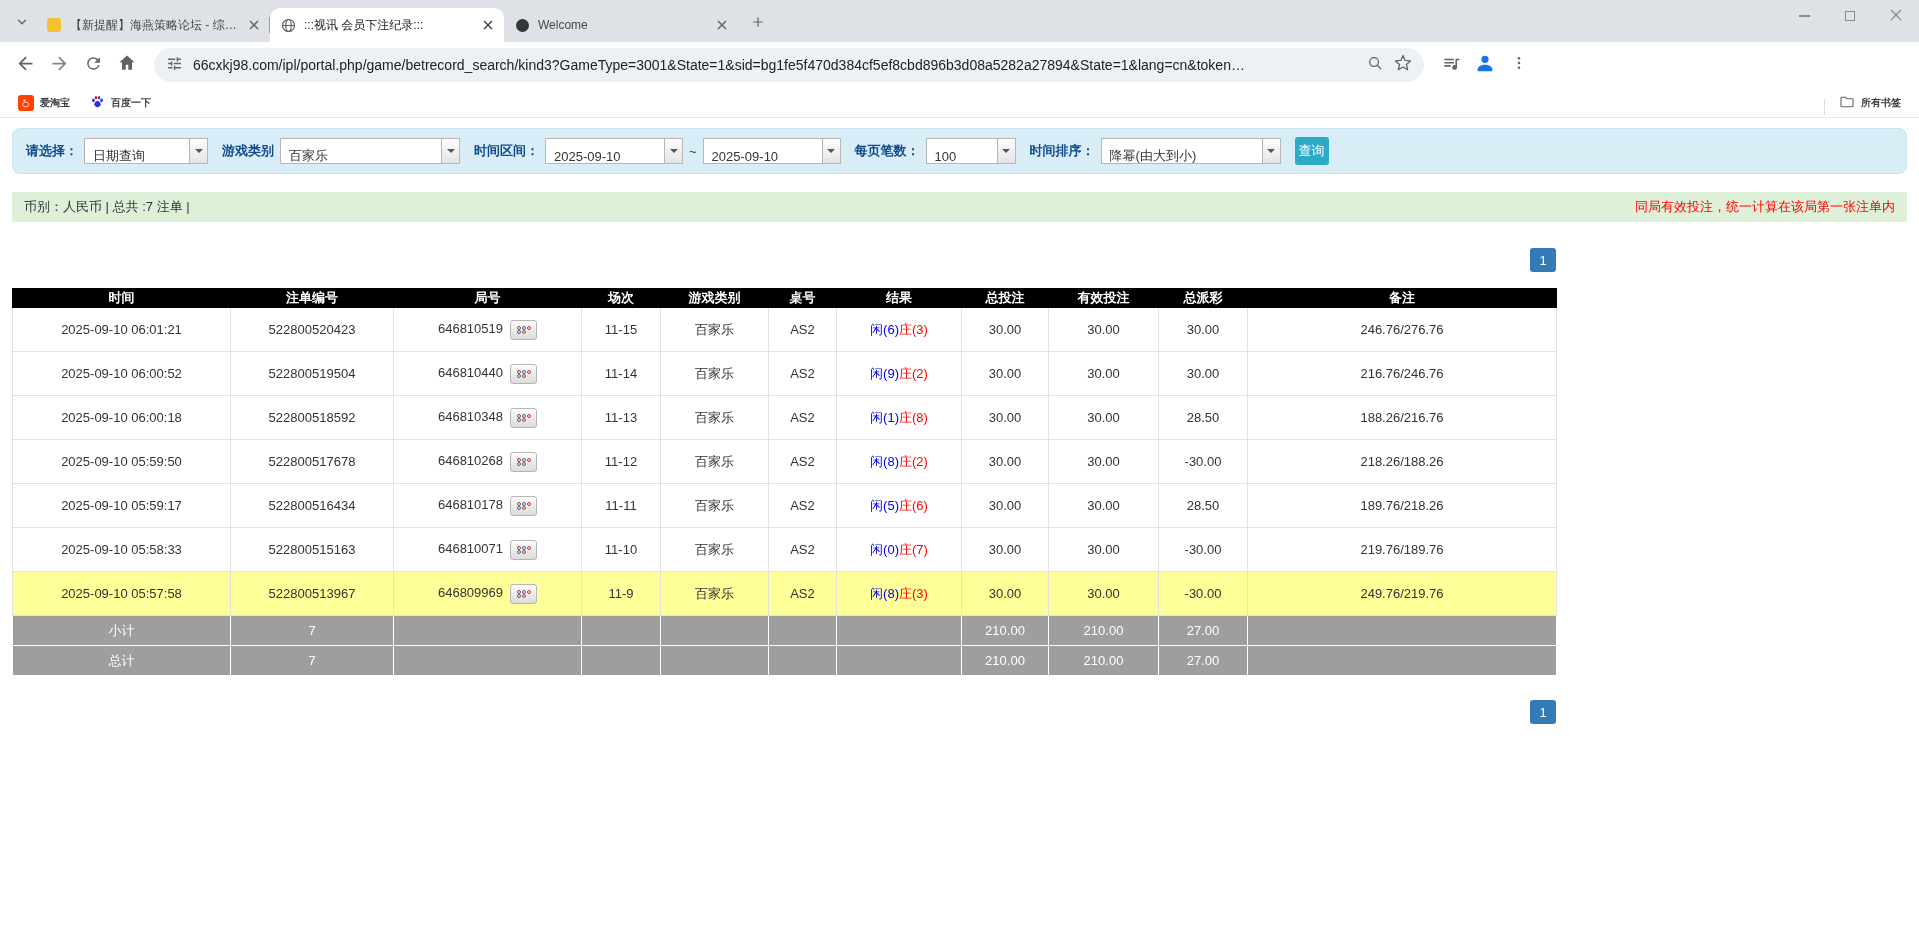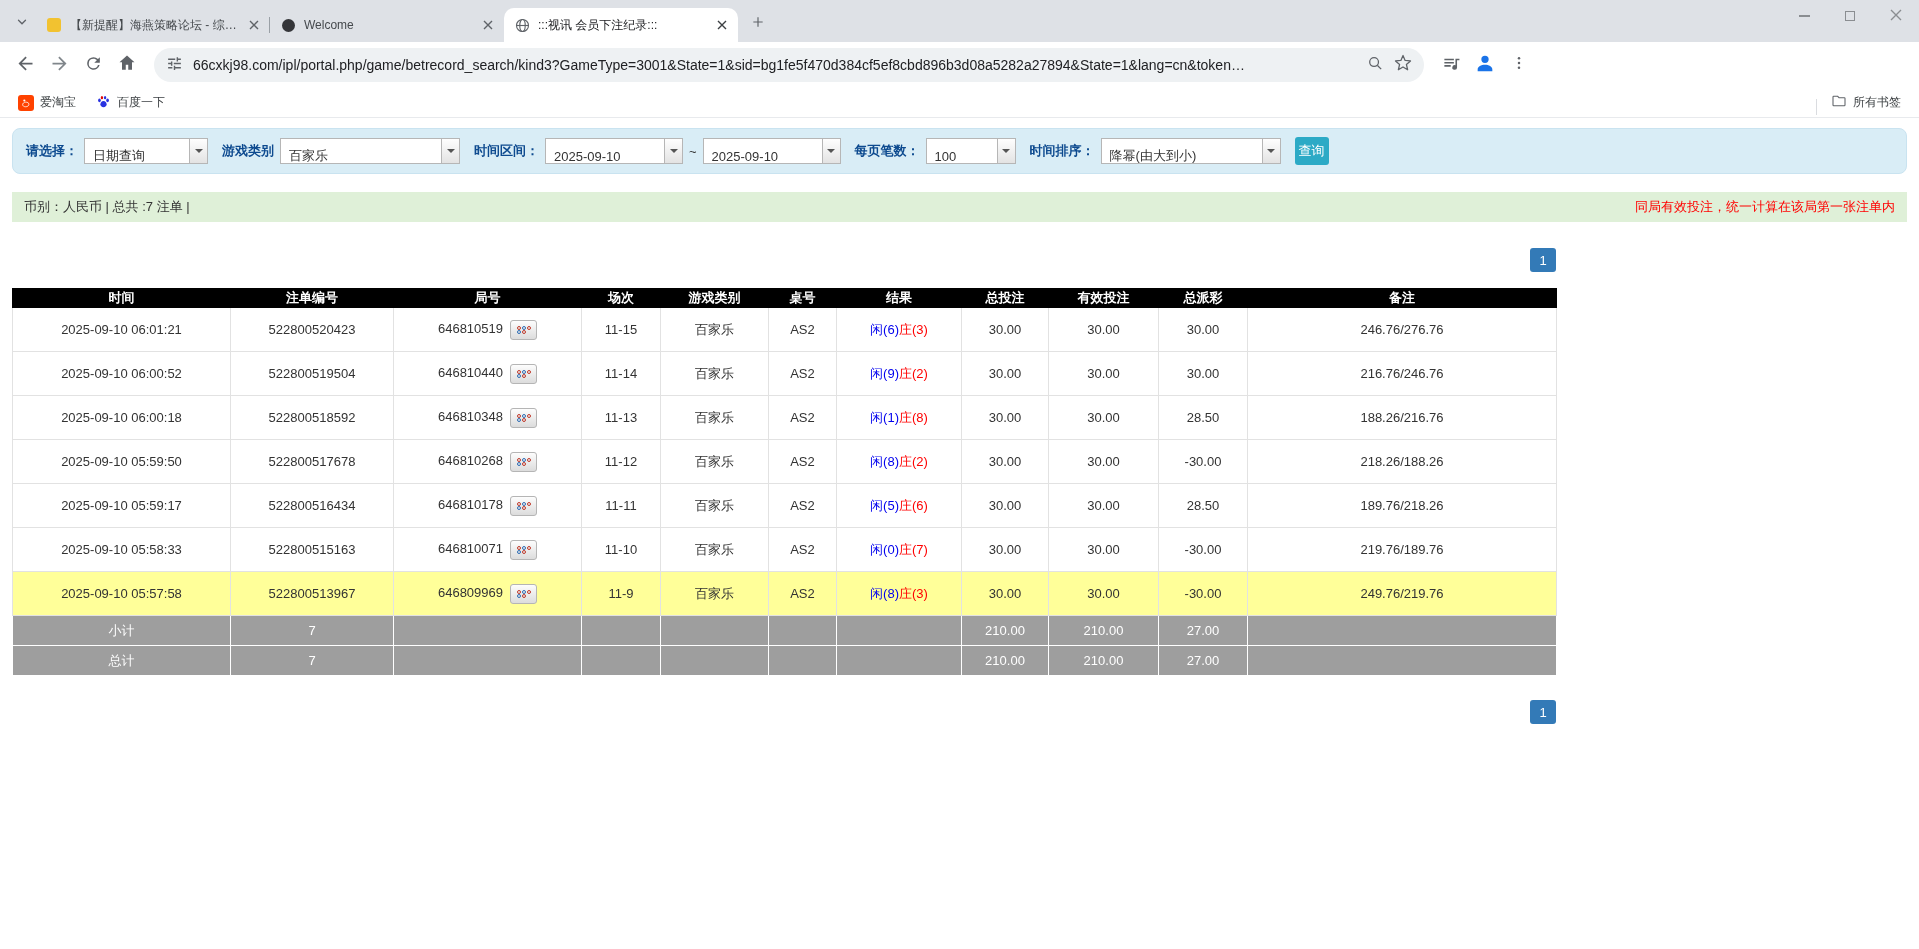--- a/index.html
+++ b/index.html
@@ -31,22 +31,22 @@
   .tool-btn { width:34px; height:34px; border-radius:50%; display:flex; align-items:center;
     justify-content:center; flex:none; }
   .omnibox { width:1270px; height:34px; margin-left:10px; background:#eef1f3;
     border-radius:17px; display:flex; align-items:center; padding:0 12px; gap:10px; }
   .url-text { flex:1; font-size:14px; color:#202124; white-space:nowrap; overflow:hidden;
     text-overflow:ellipsis; }
   .toolbar-right { display:flex; align-items:center; margin-left:10px; margin-right:350px; }
 
   .bookmarks-bar { height:30px; background:#fff; display:flex; align-items:center;
     padding:0 12px; border-bottom:1px solid #e8eaed; }
-  .bookmark { display:flex; align-items:center; gap:6px; font-size:12px; color:#3c4043;
-    padding:3px 6px; border-radius:6px; cursor:pointer; }
+  .bookmark { display:flex; align-items:center; gap:6px; font-size:10px; color:#3c4043;
+    padding:3px 6px; border-radius:6px; cursor:pointer;font-weight:bold; }
   .bookmark + .bookmark { margin-left:8px; }
   .bm-taobao { width:16px; height:16px; background:#ff4200; border-radius:3px;
     display:flex; align-items:center; justify-content:center; }
   .bm-right { margin-left:auto; display:flex; align-items:flex-end; gap:8px; }
   .bm-divider { width:1px; height:16px; background:#dadce0; }
 
   
   .page-title { margin:24px 0 0 10px; font-size:18px; font-weight:500; color:#2b2b2b; }
 
   .filter-bar { margin:10px 12px 0; height:46px; background:#d9edf6; border:1px solid #c9e3f0;
@@ -112,44 +112,44 @@
       </span>
     <span class="tab-title">【新提醒】海燕策略论坛 - 综合...</span>
     <span class="tab-close">
       <svg width="10" height="10" viewBox="0 0 10 10">
           <path d="M1 1l8 8M9 1L1 9" stroke="#5f6368" stroke-width="1.4"></path>
         </svg>
     </span>
     <span class="sep"></span>
   </div>
 
-  <div class="tab">
-    <span class="favicon">
-        <span class="fav-dark"></span>
-      </span>
-    <span class="tab-title">Welcome</span>
-    <span class="tab-close">
-      <svg width="10" height="10" viewBox="0 0 10 10">
-          <path d="M1 1l8 8M9 1L1 9" stroke="#5f6368" stroke-width="1.4"></path>
-        </svg>
-    </span>
-  </div>
-
   <div class="tab active">
     <span class="favicon">
       <svg width="15" height="15" viewBox="0 0 16 16">
           <circle cx="8" cy="8" r="6.4" fill="none" stroke="#5f6368" stroke-width="1.2"></circle>
           <ellipse cx="8" cy="8" rx="2.9" ry="6.4" fill="none" stroke="#5f6368" stroke-width="1.2"></ellipse>
           <line x1="1.6" y1="8" x2="14.4" y2="8" stroke="#5f6368" stroke-width="1.2"></line>
         </svg>
     </span>
     <span class="tab-title">:::视讯 会员下注纪录:::</span>
     <span class="tab-close">
       <svg width="10" height="10" viewBox="0 0 10 10">
           <path d="M1 1l8 8M9 1L1 9" stroke="#3c4043" stroke-width="1.4"></path>
+        </svg>
+    </span>
+  </div>
+
+  <div class="tab">
+    <span class="favicon">
+        <span class="fav-dark"></span>
+      </span>
+    <span class="tab-title">Welcome</span>
+    <span class="tab-close">
+      <svg width="10" height="10" viewBox="0 0 10 10">
+          <path d="M1 1l8 8M9 1L1 9" stroke="#5f6368" stroke-width="1.4"></path>
         </svg>
     </span>
   </div>
 
   <div class="new-tab-btn">
     <span>
       <svg width="14" height="14" viewBox="0 0 24 24">
           <path d="M12 4v16M4 12h16" stroke="#5f6368" stroke-width="2"></path>
         </svg>
     </span>

